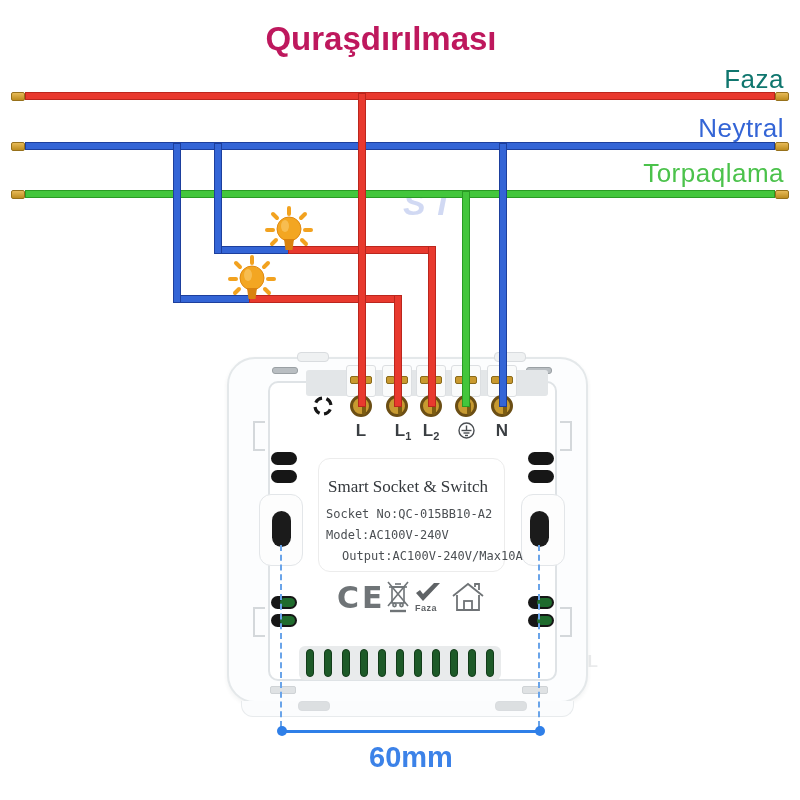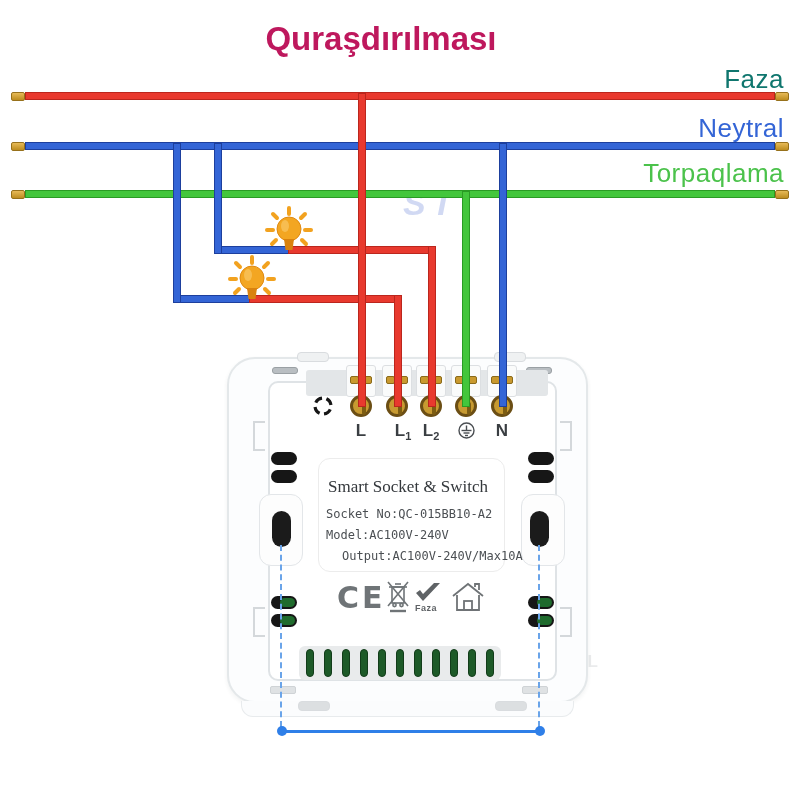--- a/index.html
+++ b/index.html
@@ -265,14 +265,15 @@
     <circle cx="28" cy="24" r="12" fill="#f3a622" stroke="#e08a12" stroke-width="1"></circle>
     <ellipse cx="24" cy="21" rx="4" ry="6" fill="#f8c35e" opacity="0.8"></ellipse>
     <path d="M23 34 L33 34 L31.5 45 L24.5 45 Z" fill="#d9820f"></path>
   </svg>
 
   <div class="abs dashv" style="left:280px;top:545px;height:182px;"></div>
   <div class="abs dashv" style="left:538px;top:545px;height:182px;"></div>
   <div class="abs dimline"></div>
   <div class="abs dimdot" style="left:277px;top:726px;"></div>
   <div class="abs dimdot" style="left:535px;top:726px;"></div>
+  <div class="abs dimtext">60mm</div>
 
 </div>
 
 </body></html>

